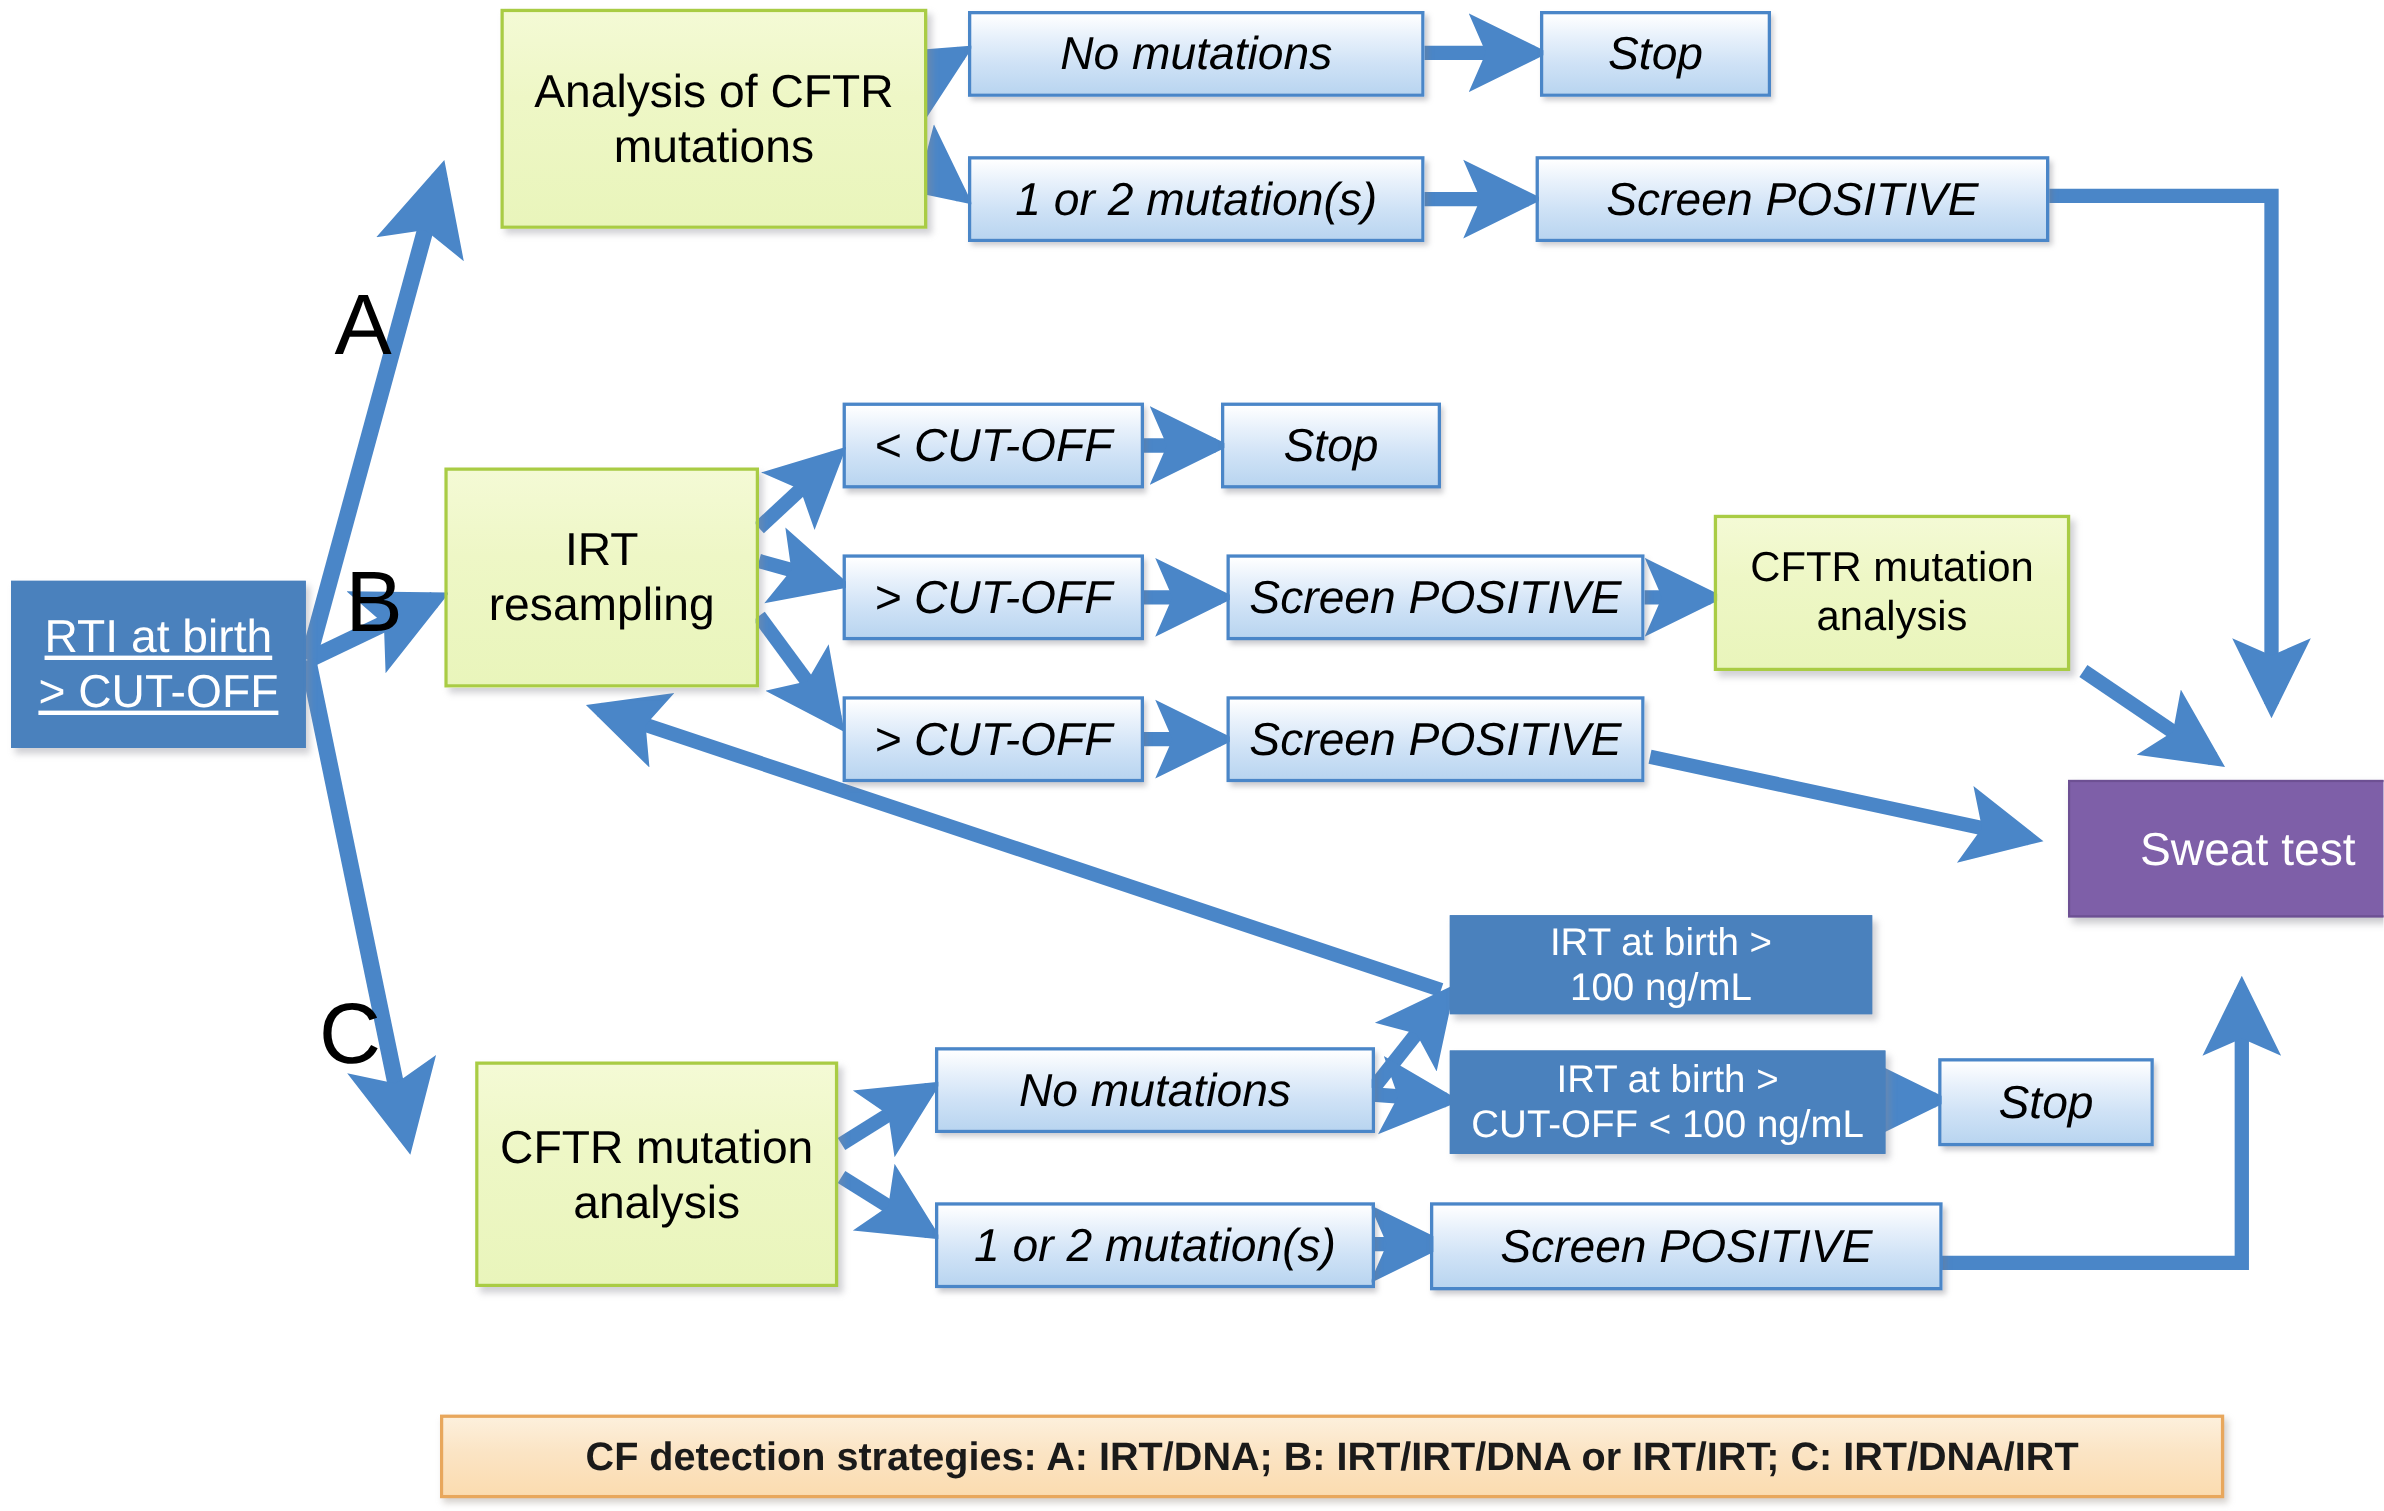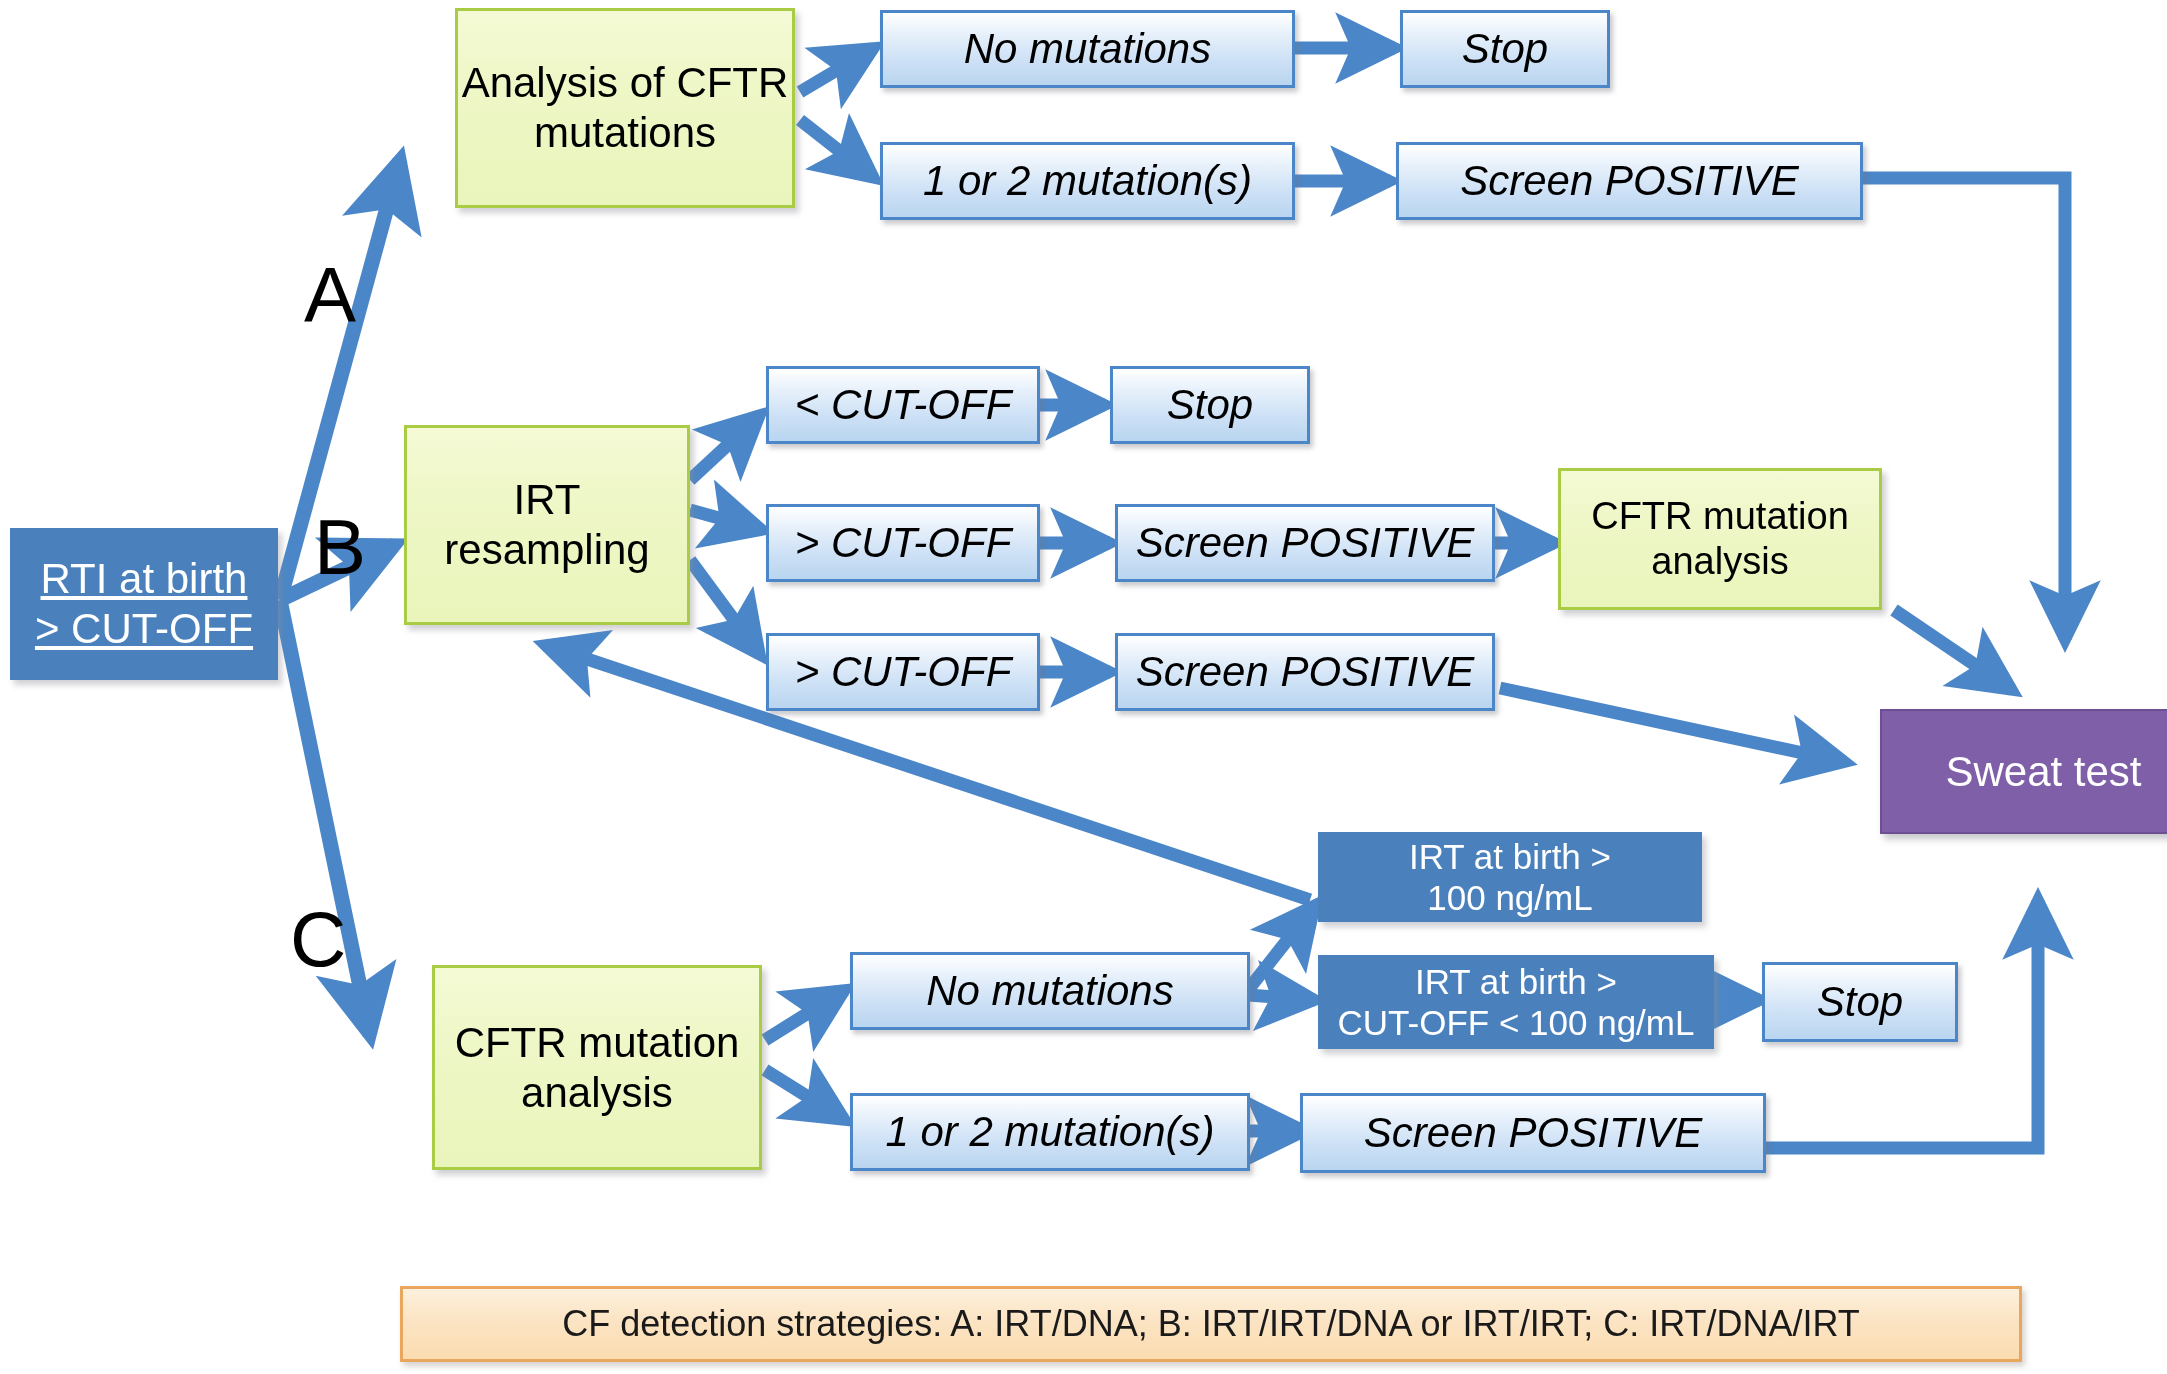--- a/index.html
+++ b/index.html
@@ -65,21 +65,21 @@
     color: #ffffff;
     box-shadow: 4px 5px 7px rgba(130,130,140,0.45);
   }
   
   .caption {
     position: absolute;
     box-sizing: border-box;
     background: linear-gradient(to bottom, #fdf0dc 0%, #fbe4c4 45%, #fbdcb0 100%);
     border: 3px solid #e8a75c;
     color: #1a1a1a;
-    font-weight: normal;
+    font-weight: bold;
     display: flex;
     align-items: center;
     justify-content: center;
     text-align: center;
     box-shadow: 3px 4px 6px rgba(150,140,130,0.40);
     z-index: 6;
   }
   .branch-letter {
     position: absolute;
     color: #000000;
@@ -158,21 +158,21 @@
     </g>
   </svg>
 
   <div class="branch-letter" style="left:304px; top:256px; font-size:78px;">A</div>
   <div class="branch-letter" style="left:314px; top:508px; font-size:78px;">B</div>
   <div class="branch-letter" style="left:290px; top:900px; font-size:78px;">C</div>
 
   <div class="node blue-solid" style="left:10px; top:528px; width:268px; height:152px; font-size:42px;text-decoration:underline;">RTI at birth
 &gt; CUT-OFF</div>
 
-  <div class="node green" style="left:455px; top:8px; width:340px; height:200px; font-size:42px;">Analysis of CFTR
+  <div class="node green" style="left:455px; top:8px; width:388px; height:200px; font-size:42px;">Analysis of CFTR
 mutations</div>
 
   <div class="node blue-light" style="left:880px; top:10px; width:415px; height:78px; font-size:42px;">No mutations</div>
 
   <div class="node blue-light" style="left:1400px; top:10px; width:210px; height:78px; font-size:42px;">Stop</div>
 
   <div class="node blue-light" style="left:880px; top:142px; width:415px; height:78px; font-size:42px;">1 or 2 mutation(s)</div>
 
   <div class="node blue-light" style="left:1396px; top:142px; width:467px; height:78px; font-size:42px;">Screen POSITIVE</div>
 

